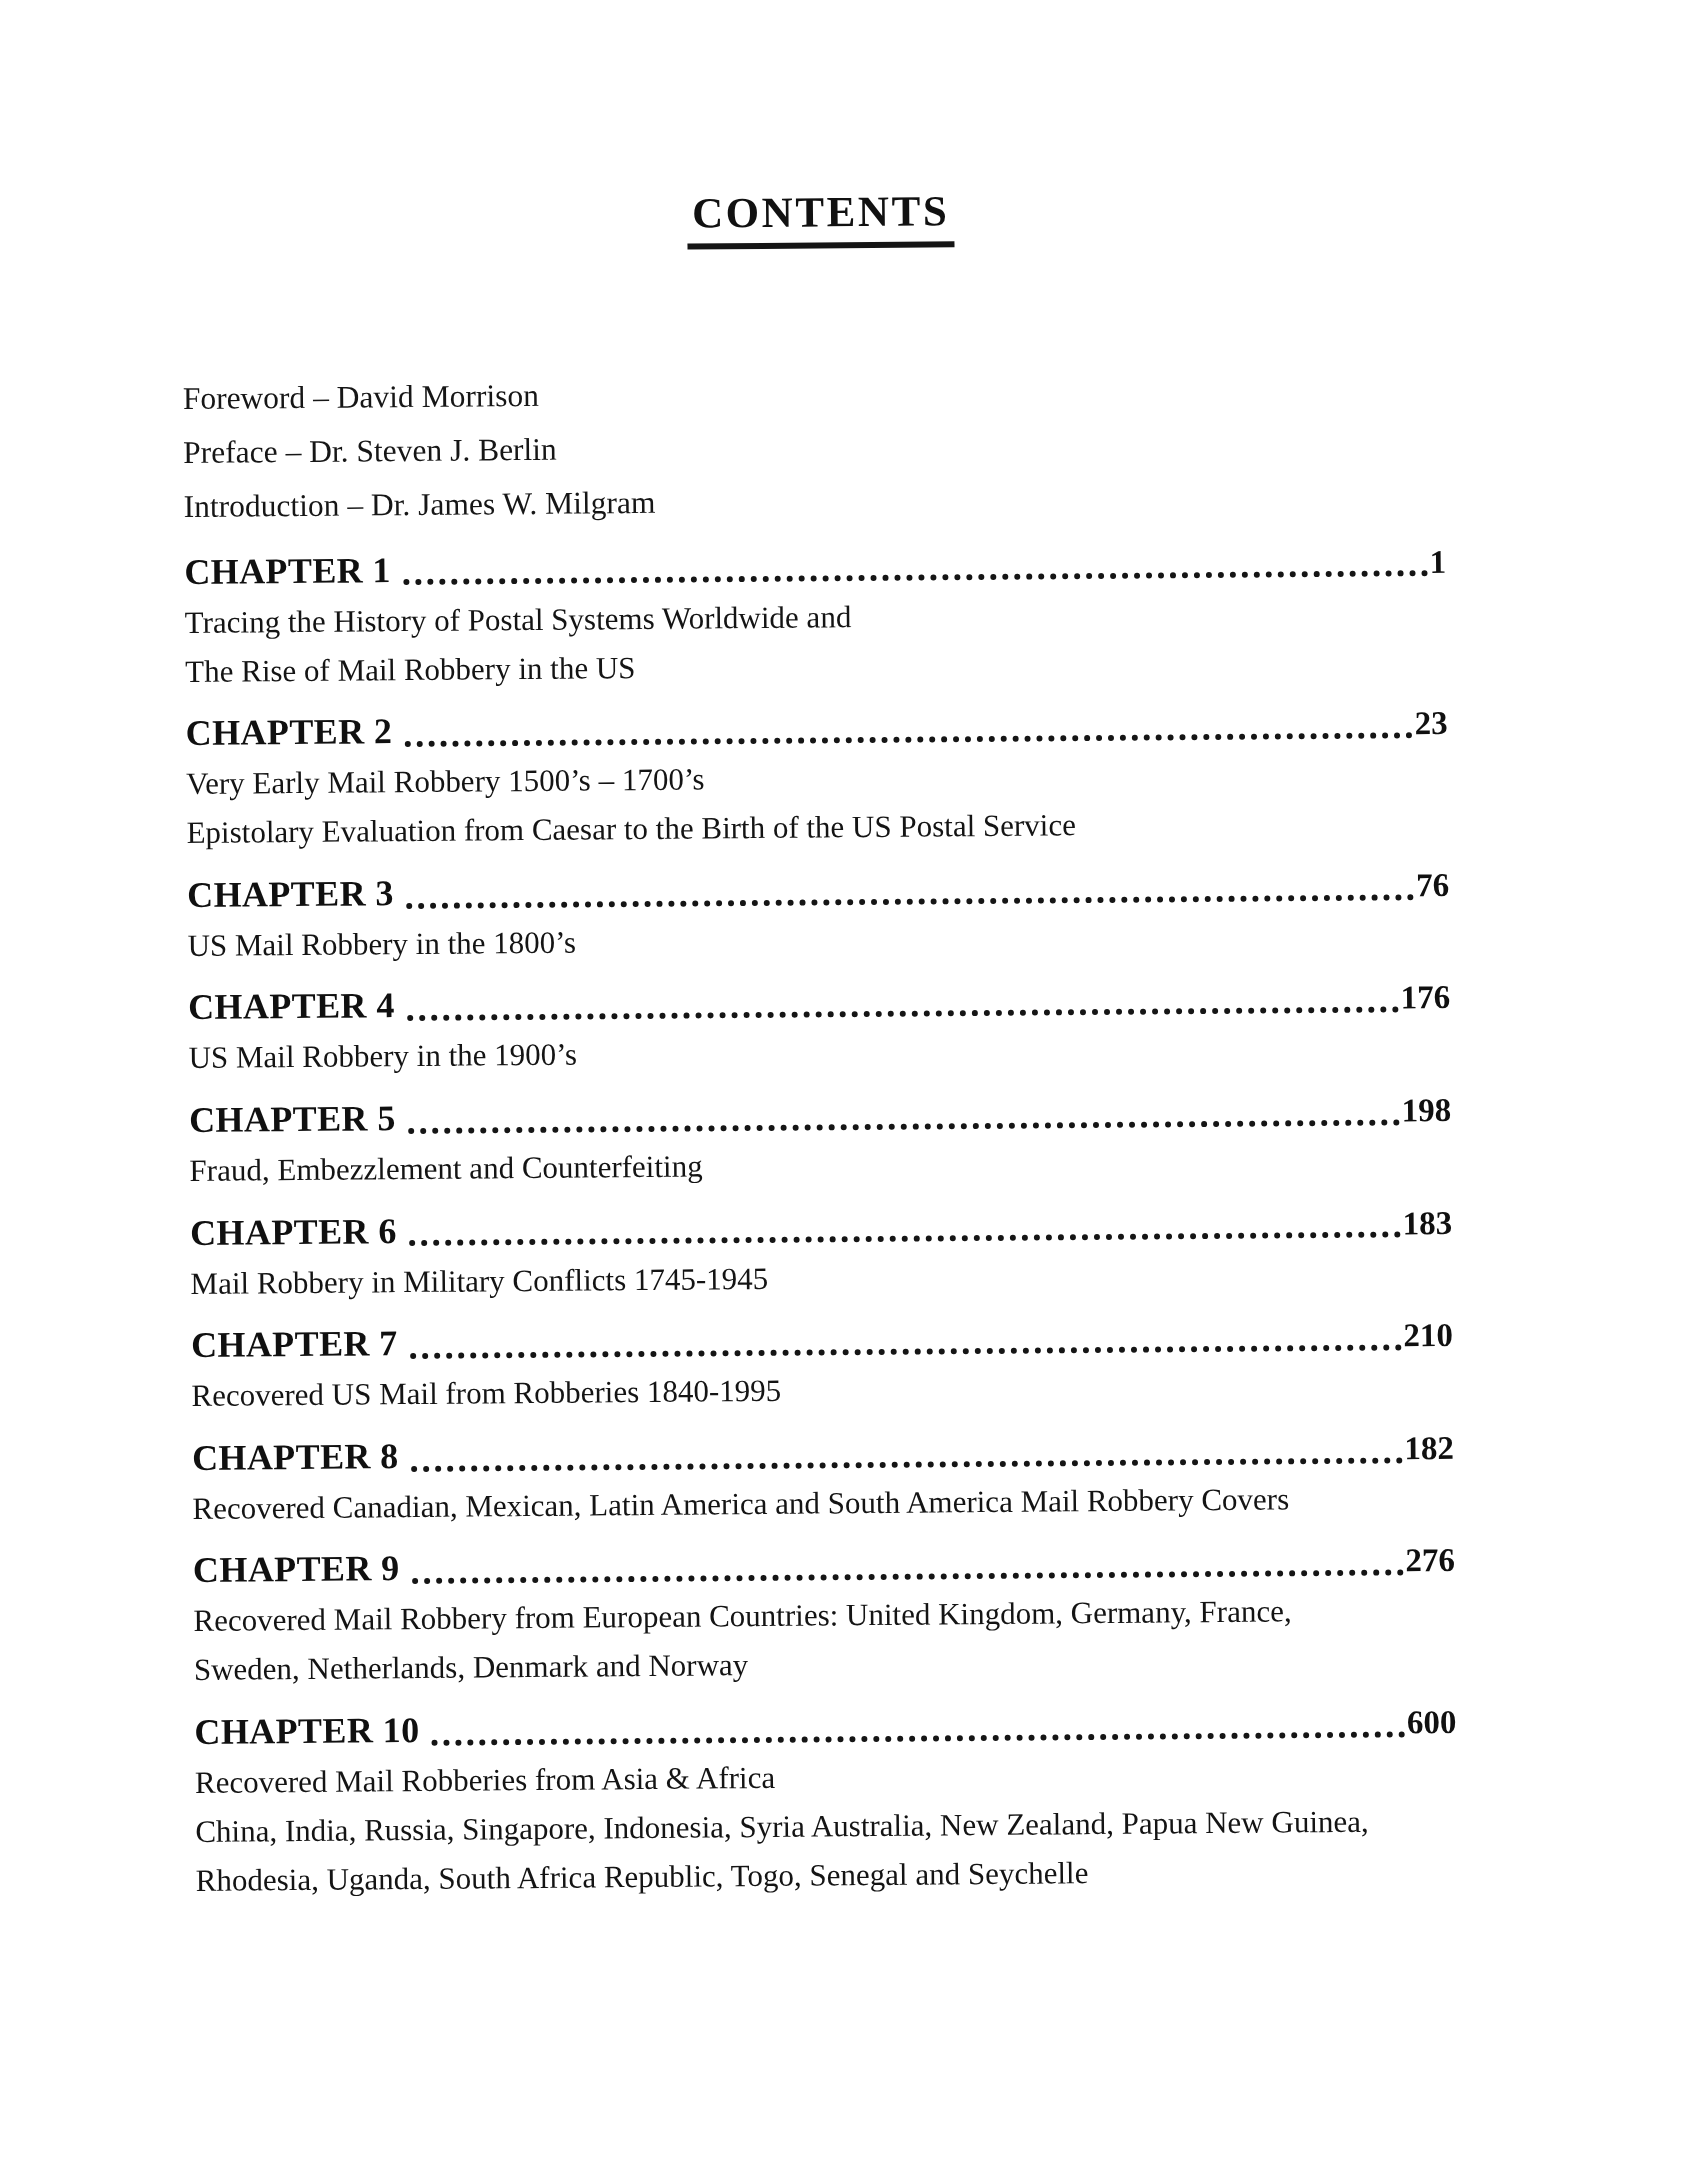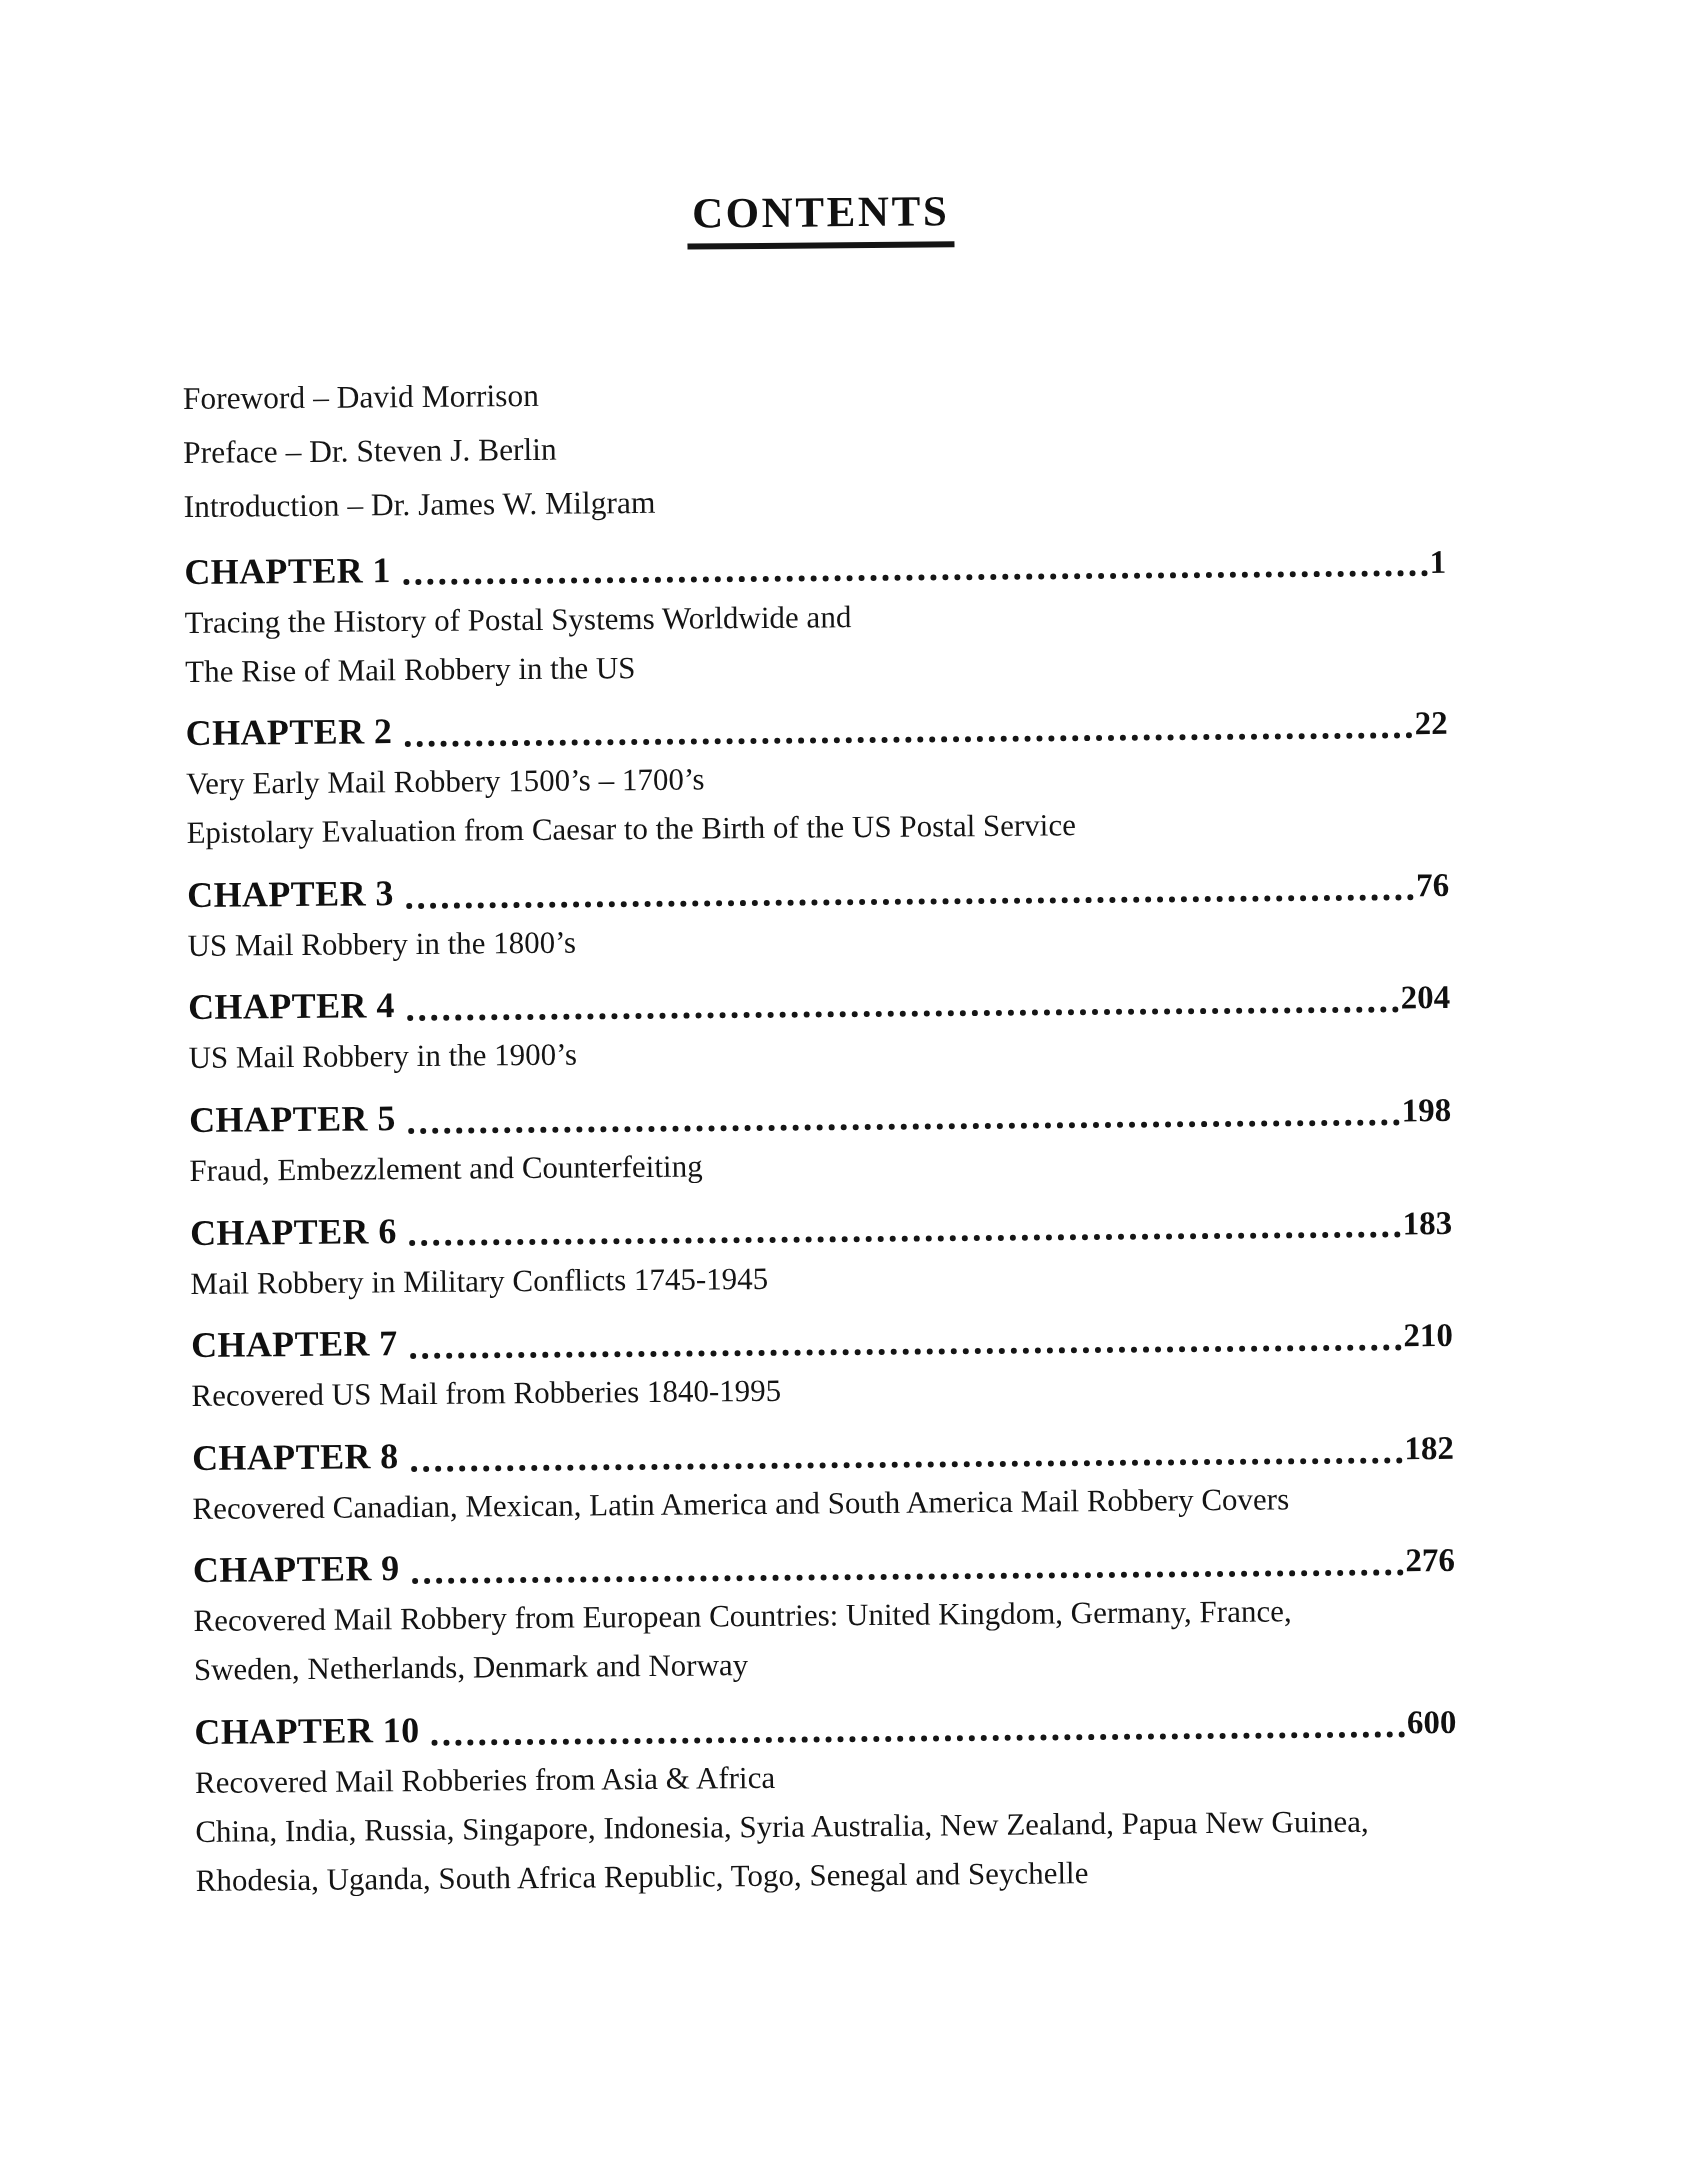--- a/index.html
+++ b/index.html
@@ -76,40 +76,40 @@
           <span class="page-number">1</span>
         </div>
         <div class="subtitle-line">Tracing the History of Postal Systems Worldwide and</div>
         <div class="subtitle-line">The Rise of Mail Robbery in the US</div>
       </div>
 
       <div class="toc-entry">
         <div class="toc-row">
           <span class="chapter-heading">CHAPTER 2</span>
           <span class="dot-leader"></span>
-          <span class="page-number">22</span>
+          <span class="page-number">23</span>
         </div>
         <div class="subtitle-line">Very Early Mail Robbery 1500’s – 1700’s</div>
         <div class="subtitle-line">Epistolary Evaluation from Caesar to the Birth of the US Postal Service</div>
       </div>
 
       <div class="toc-entry">
         <div class="toc-row">
           <span class="chapter-heading">CHAPTER 3</span>
           <span class="dot-leader"></span>
           <span class="page-number">76</span>
         </div>
         <div class="subtitle-line">US Mail Robbery in the 1800’s</div>
       </div>
 
       <div class="toc-entry">
         <div class="toc-row">
           <span class="chapter-heading">CHAPTER 4</span>
           <span class="dot-leader"></span>
-          <span class="page-number">204</span>
+          <span class="page-number">176</span>
         </div>
         <div class="subtitle-line">US Mail Robbery in the 1900’s</div>
       </div>
 
       <div class="toc-entry">
         <div class="toc-row">
           <span class="chapter-heading">CHAPTER 5</span>
           <span class="dot-leader"></span>
           <span class="page-number">198</span>
         </div>

